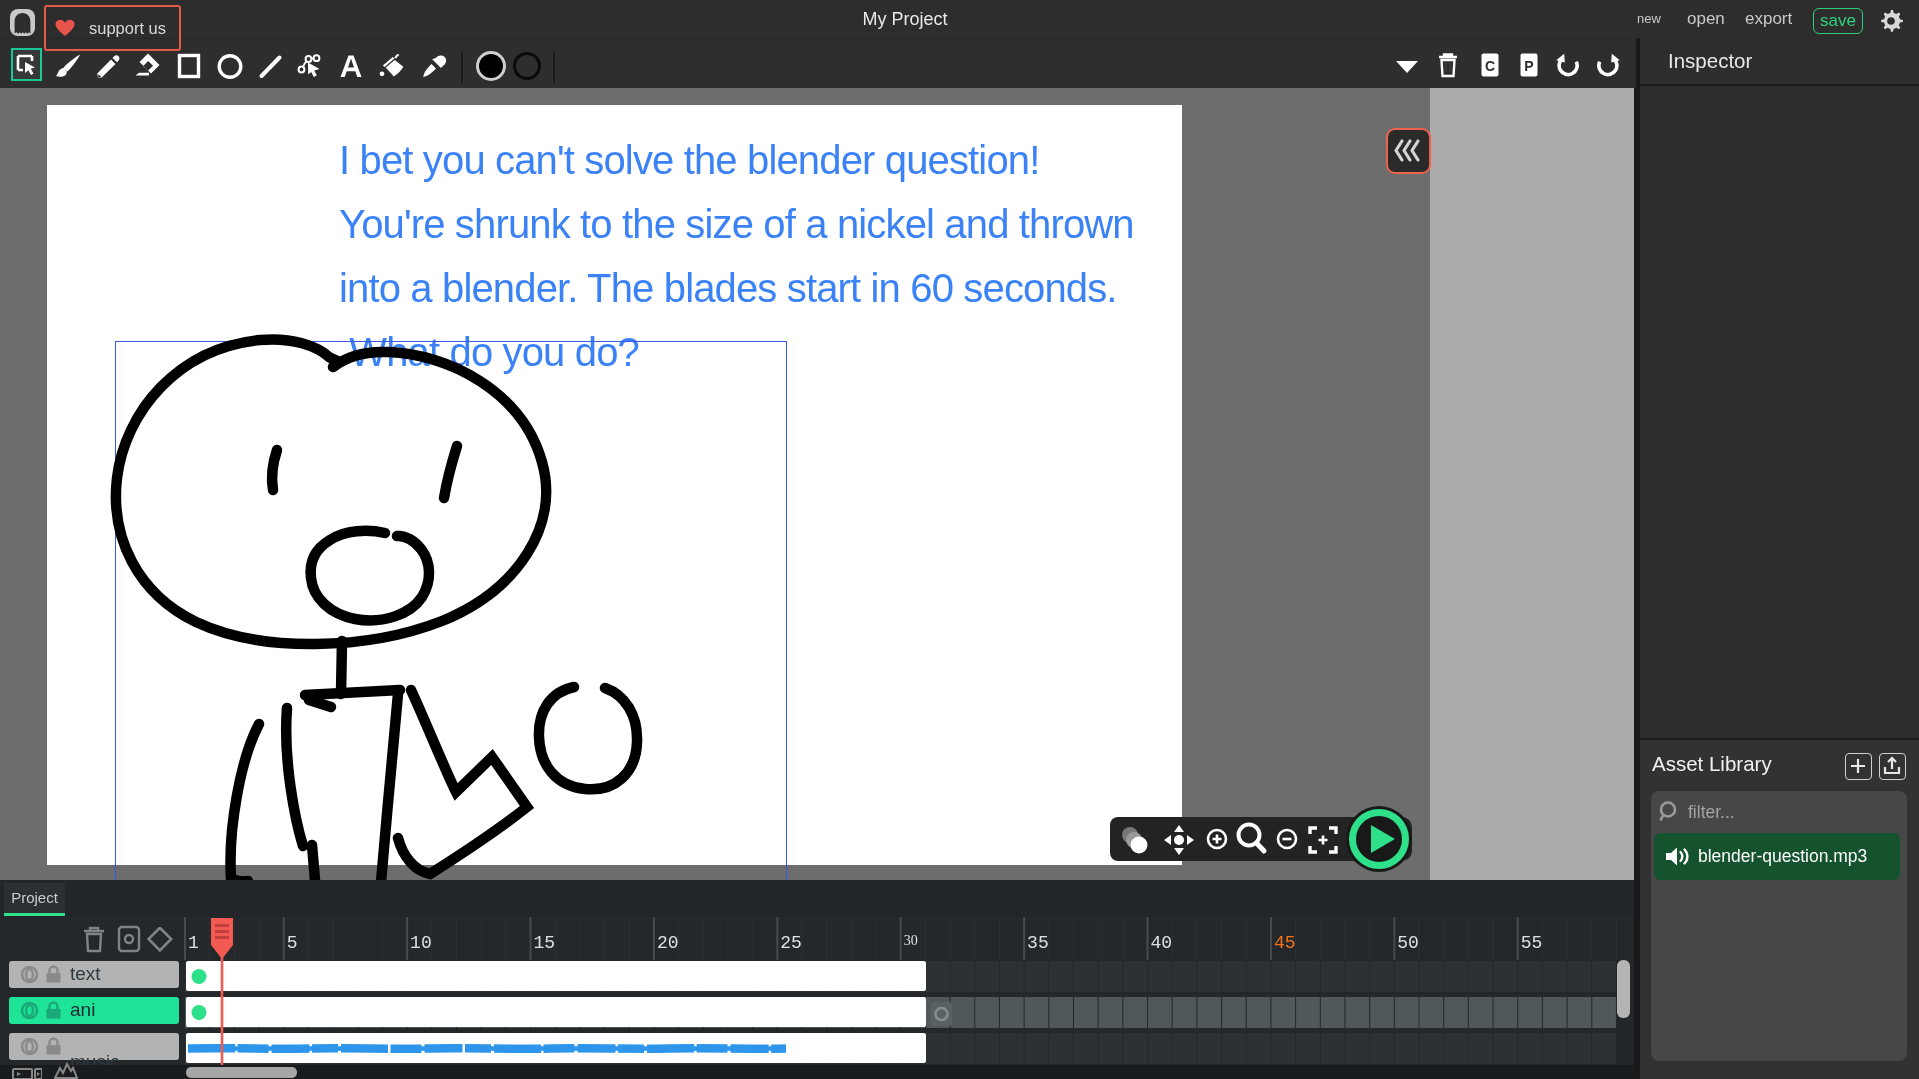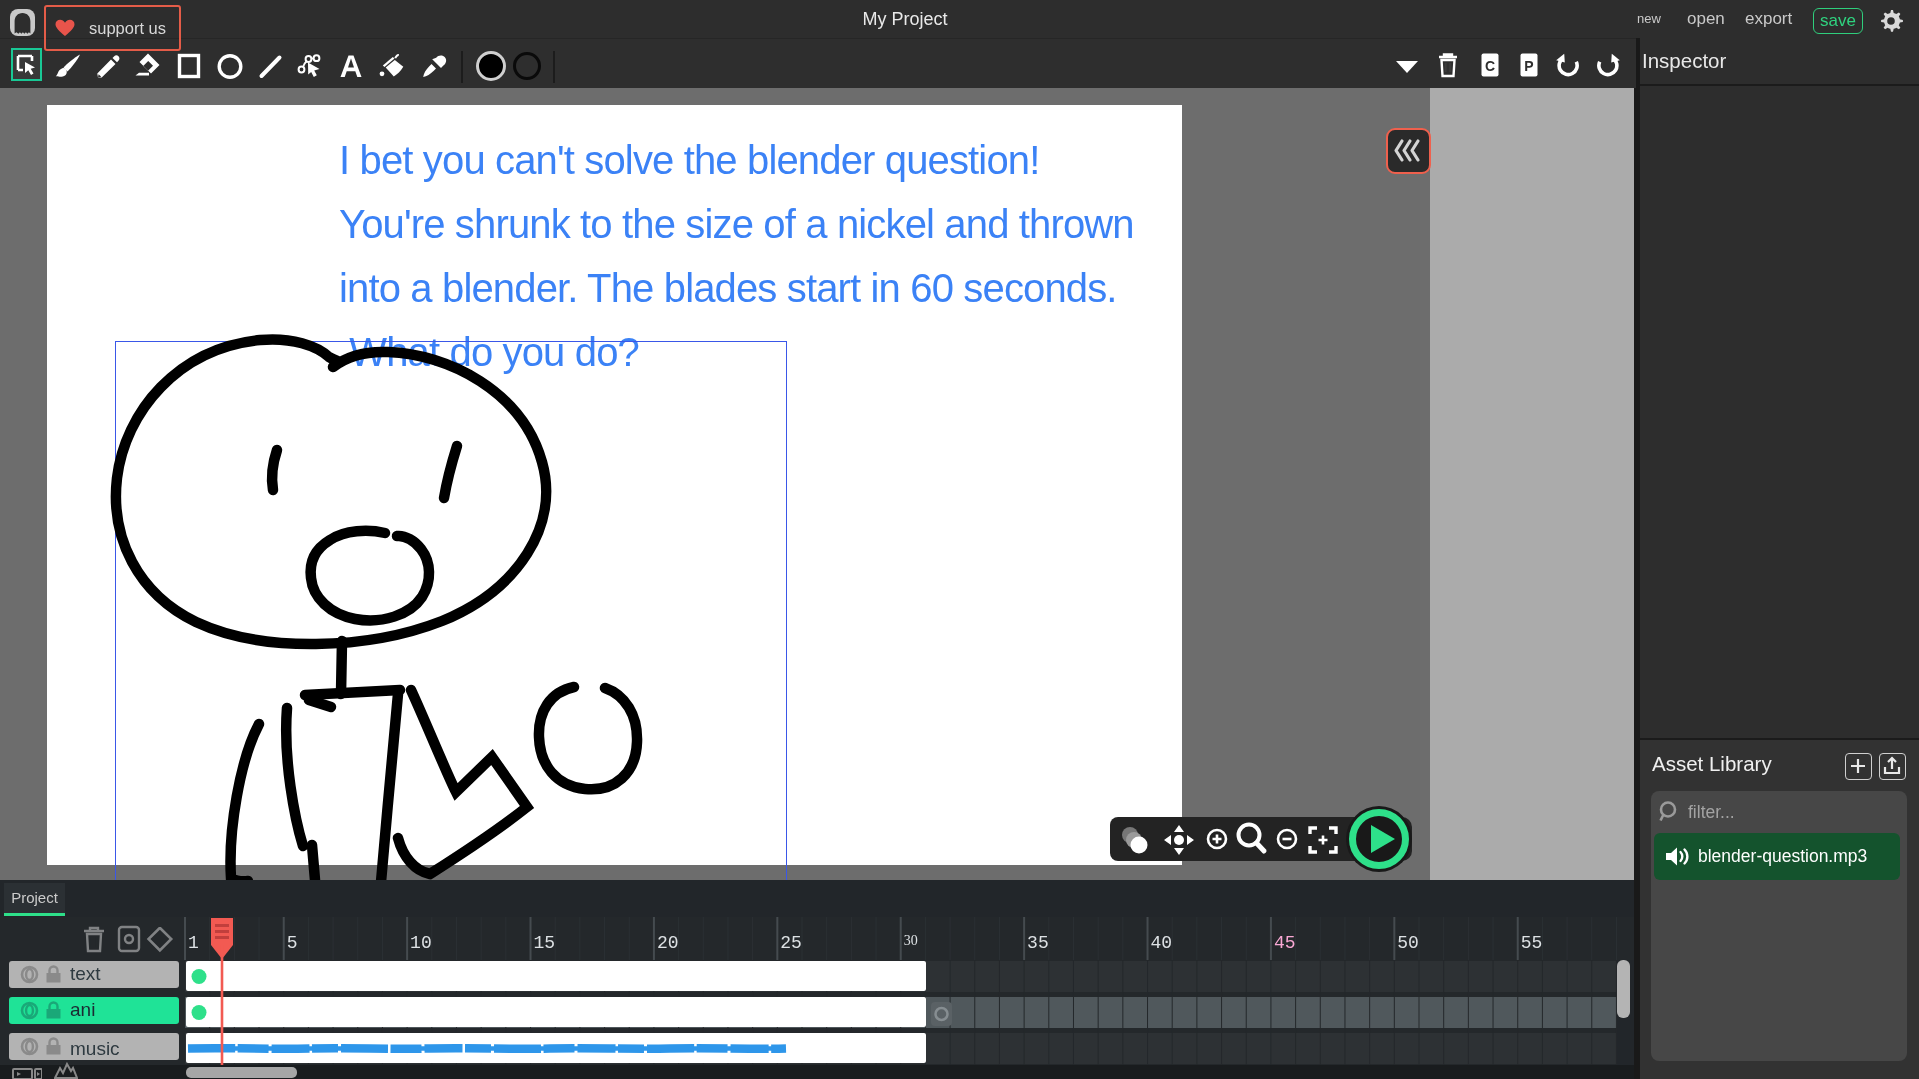--- a/index.html
+++ b/index.html
@@ -258,21 +258,21 @@
     </svg>
     <div class="abs" style="left:188px;top:53px;color:#dde1e4;font-size:18px;font-family:'Liberation Mono',monospace;">1</div>
     <div class="abs" style="left:286.72px;top:53px;color:#dde1e4;font-size:18px;font-family:'Liberation Mono',monospace;">5</div>
     <div class="abs" style="left:410.12px;top:53px;color:#dde1e4;font-size:18px;font-family:'Liberation Mono',monospace;">10</div>
     <div class="abs" style="left:533.52px;top:53px;color:#dde1e4;font-size:18px;font-family:'Liberation Mono',monospace;">15</div>
     <div class="abs" style="left:656.9200000000001px;top:53px;color:#dde1e4;font-size:18px;font-family:'Liberation Mono',monospace;">20</div>
     <div class="abs" style="left:780.3199999999999px;top:53px;color:#dde1e4;font-size:18px;font-family:'Liberation Mono',monospace;">25</div>
     <div class="abs" style="left:903.72px;top:53px;color:#dde1e4;font-size:14px;font-family:Liberation Serif, serif;">30</div>
     <div class="abs" style="left:1027.12px;top:53px;color:#dde1e4;font-size:18px;font-family:'Liberation Mono',monospace;">35</div>
     <div class="abs" style="left:1150.52px;top:53px;color:#dde1e4;font-size:18px;font-family:'Liberation Mono',monospace;">40</div>
-    <div class="abs" style="left:1273.92px;top:53px;color:#f9a8d4;font-size:18px;font-family:'Liberation Mono',monospace;">45</div>
+    <div class="abs" style="left:1273.92px;top:53px;color:#f97316;font-size:18px;font-family:'Liberation Mono',monospace;">45</div>
     <div class="abs" style="left:1397.32px;top:53px;color:#dde1e4;font-size:18px;font-family:'Liberation Mono',monospace;">50</div>
     <div class="abs" style="left:1520.72px;top:53px;color:#dde1e4;font-size:18px;font-family:'Liberation Mono',monospace;">55</div>
     <div class="abs" style="left:0;top:80px;width:185px;height:105px;background:#24282b;"></div>
     <svg class="abs" style="left:0;top:80px;" width="1634" height="105">
       <rect x="185" y="0" width="1432" height="105" fill="#24282b"></rect>
       <rect x="185" y="1" width="1432" height="31" fill="#2d3134"></rect>
       <rect x="185" y="37" width="1432" height="31" fill="#50585c"></rect>
       <rect x="185" y="73" width="1432" height="31" fill="#2d3134"></rect>
       <rect x="209.18" y="0" width="1" height="105" fill="#24282b"></rect>
       <rect x="233.86" y="0" width="1" height="105" fill="#24282b"></rect>
@@ -364,21 +364,21 @@
     <div class="abs" style="left:70px;top:119px;color:#1c2b33;font-size:19px;">ani</div>
     <div class="abs" style="left:9px;top:153px;width:170px;height:27px;background:#b3b3b3;border-radius:3px;"></div>
     <div class="abs" style="left:20px;top:157px;"><svg width="19" height="19" viewBox="0 0 19 19">
         <circle cx="9.5" cy="9.5" r="7.5" fill="none" stroke="#8a8a8a" stroke-width="2.6"></circle>
         <ellipse cx="9.5" cy="9.5" rx="3.4" ry="5.5" fill="none" stroke="#8a8a8a" stroke-width="2.4"></ellipse>
       </svg></div>
     <div class="abs" style="left:44px;top:157px;"><svg width="19" height="19" viewBox="0 0 19 19">
         <rect x="2.5" y="8" width="14" height="9.5" fill="#8a8a8a"></rect>
         <path d="M5.5 8 V5.5 a4 4 0 0 1 8 0 V8" fill="none" stroke="#8a8a8a" stroke-width="2.4"></path>
       </svg></div>
-    <div class="abs" style="left:70px;top:158px;color:#2e3a40;font-size:19px;">music</div>
+    <div class="abs" style="left:70px;top:171px;color:#2e3a40;font-size:19px;">music</div>
     <svg class="abs" style="left:205px;top:38px;" width="40" height="147">
       <path d="M6 0 H28 V27 L17 41 L6 27 Z" fill="#f25a52"></path>
       <rect x="10" y="6" width="14" height="3" fill="#c23f3c"></rect>
       <rect x="10" y="12" width="14" height="3" fill="#c23f3c"></rect>
       <rect x="10" y="18" width="14" height="3" fill="#c23f3c"></rect>
       <rect x="15.7" y="27" width="2.6" height="120" fill="#f25a52"></rect>
     </svg>
     <div class="abs" style="left:1617px;top:80px;width:13px;height:58px;background:#b4b4b4;border-radius:6px;"></div>
     <div class="abs" style="left:0;top:185px;width:1634px;height:14px;background:#191c1e;"></div>
     <div class="abs" style="left:186px;top:187px;width:111px;height:11px;background:#a6a6a6;border-radius:5px;"></div>
@@ -387,21 +387,21 @@
         <path d="M5 4 l4 2 -4 2 Z" fill="#888"></path>
         <rect x="23" y="1" width="7" height="10" rx="1" fill="none" stroke="#888" stroke-width="2"></rect>
         <path d="M25 4 l3 2 -3 2 Z" fill="#888"></path>
       </svg></div>
     <div class="abs" style="left:54px;top:182px;"><svg width="24" height="17" viewBox="0 0 24 17">
         <path d="M1 16 L6 6 L9 11 L13 2 L17 9 L19 6 L23 16 Z" fill="none" stroke="#888" stroke-width="2"></path>
       </svg></div>
   </div>
 
 <div class="abs" style="left:1640px;top:38px;width:279px;height:1041px;background:#2d2d2d;z-index:10;"></div>
-<div class="abs" style="left:1640px;top:38px;width:279px;height:48px;border-bottom:2px solid #1b1b1b;z-index:11;color:#e8e8e8;font-size:20.5px;line-height:46px;padding-left:2px;">Inspector</div>
+<div class="abs" style="left:1640px;top:38px;width:279px;height:48px;border-bottom:2px solid #1b1b1b;z-index:11;color:#e8e8e8;font-size:20.5px;line-height:46px;padding-left:28px;">Inspector</div>
 <div class="abs" style="left:1640px;top:738px;width:279px;height:341px;background:#323232;border-top:2px solid #1b1b1b;z-index:11;"></div>
 <div class="abs" style="left:1652px;top:752px;z-index:12;color:#f0f0f0;font-size:20.5px;">Asset Library</div>
 <div class="abs" style="left:1845px;top:753px;width:27px;height:27px;border:1.5px solid #d0d0d0;border-radius:4px;z-index:12;">
   <svg width="24" height="24" viewBox="0 0 24 24">
       <path d="M12 5 V19 M5 12 H19" stroke="#e8e8e8" stroke-width="2.2"></path>
     </svg>
 </div>
 <div class="abs" style="left:1879px;top:753px;width:27px;height:27px;border:1.5px solid #d0d0d0;border-radius:4px;z-index:12;">
   <svg width="24" height="24" viewBox="0 0 24 24">
     <path d="M12 15 V4 M8 8 L12 4 L16 8" stroke="#e8e8e8" stroke-width="2.2" fill="none"></path>

